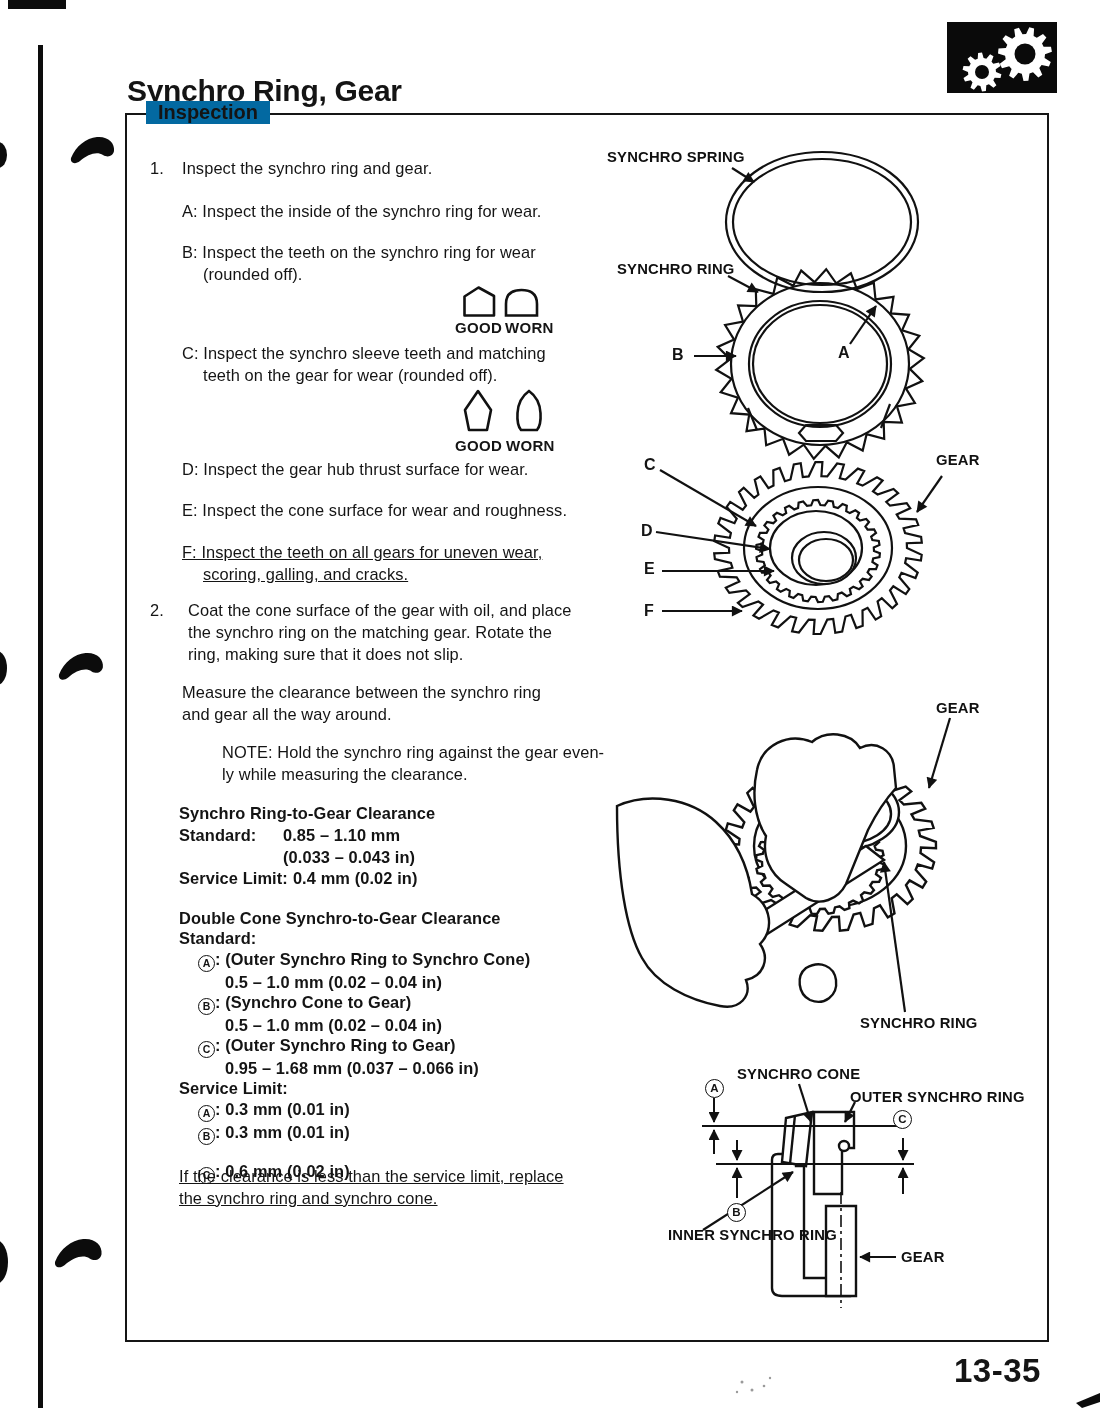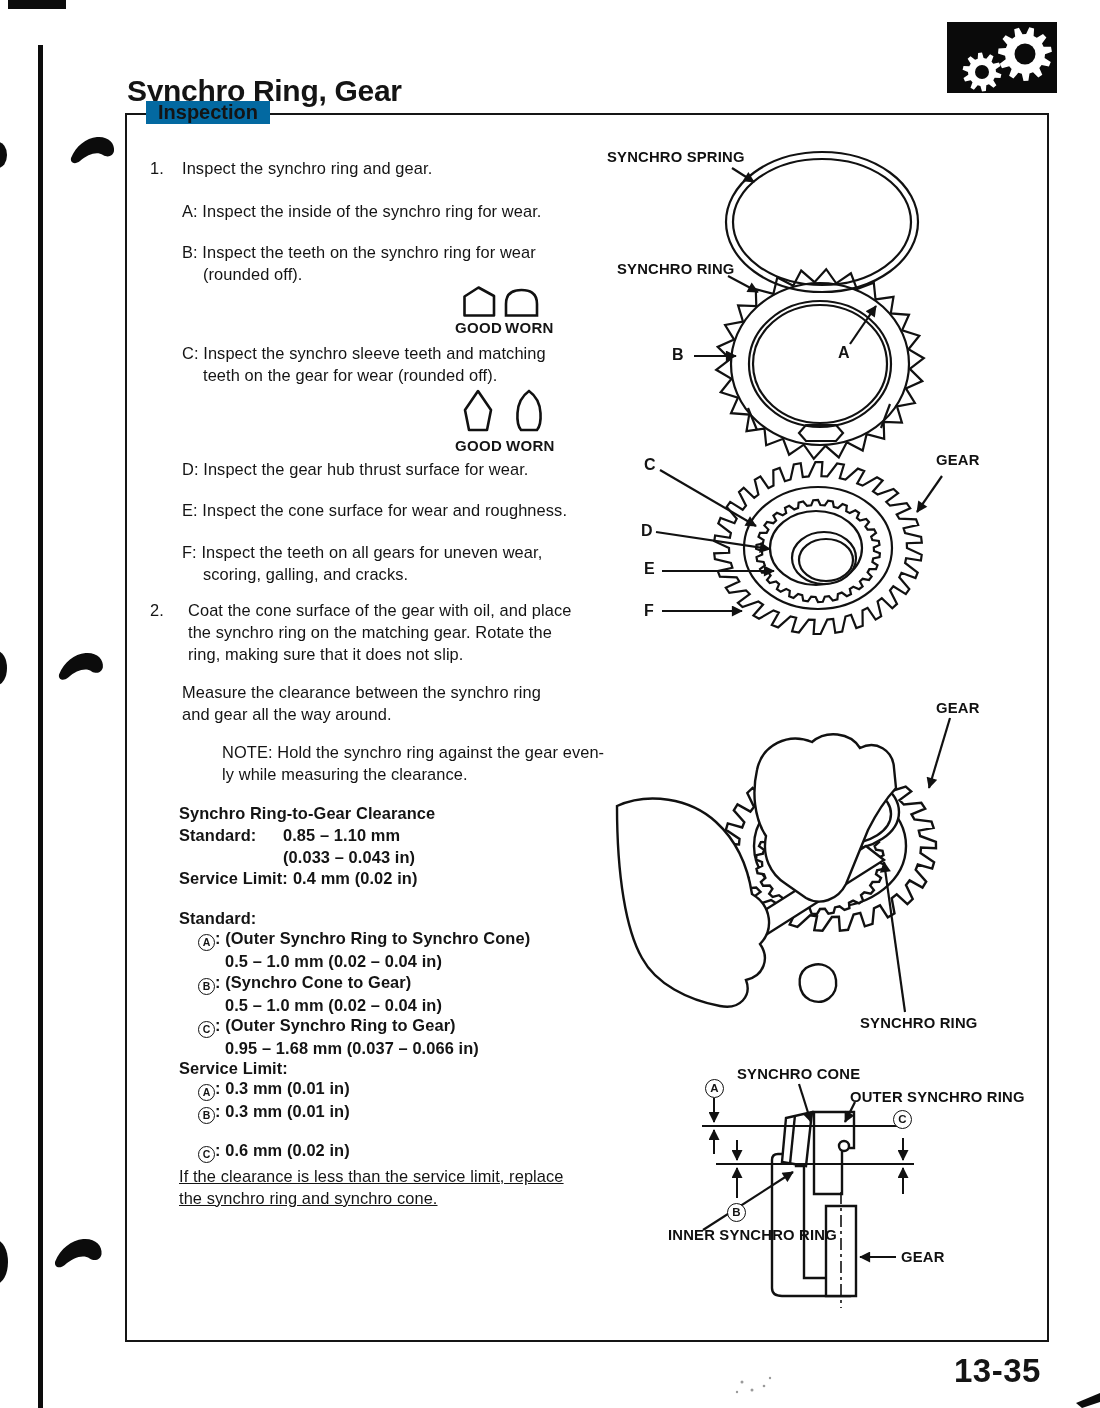--- a/index.html
+++ b/index.html
@@ -181,21 +181,21 @@
   <span class="abs" style="left:513px;top:389px;">
     <svg width="32" height="44" viewBox="0 0 32 44">
         <path d="M16,2 C23,7 27,15 27.5,24 C28,32 26.5,38 24,41 L8,41 C5.5,38 4,32 4.5,24 C5,15 9,7 16,2 Z" fill="#fff" stroke="#111" stroke-width="2.6"></path>
       </svg>
   </span>
   <div class="gw" style="left:455px;top:437px;">GOOD</div>
   <div class="gw" style="left:506px;top:437px;">WORN</div>
 
   <div class="t" style="left:182px;top:459px;">D: Inspect the gear hub thrust surface for wear.</div>
   <div class="t" style="left:182px;top:500px;">E: Inspect the cone surface for wear and roughness.</div>
-  <div class="t ml hang" style="left:182px;top:542px;width:430px;">F: Inspect the teeth on all gears for uneven wear,
+  <div class="t ml hang" style="left:182px;top:542px;width:430px;text-decoration:underline;">F: Inspect the teeth on all gears for uneven wear,
 scoring, galling, and cracks.</div>
 
   <div class="t" style="left:150px;top:600px;">2.</div>
   <div class="t ml" style="left:188px;top:600px;width:440px;">Coat the cone surface of the gear with oil, and place
 the synchro ring on the matching gear. Rotate the
 ring, making sure that it does not slip.</div>
   <div class="t ml" style="left:182px;top:682px;width:440px;">Measure the clearance between the synchro ring
 and gear all the way around.</div>
   <div class="t ml" style="left:182px;top:742px;width:440px;margin-left:40px;">NOTE: Hold the synchro ring against the gear even-
 ly while measuring the clearance.</div>
@@ -205,20 +205,21 @@
     <div>
       <span style="display:inline-block;width:104px;">Standard:</span><span>0.85 – 1.10 mm</span>
     </div>
     <div style="padding-left:104px;">(0.033 – 0.043 in)</div>
     <div>
       <span>Service Limit:</span><span class="vml">0.4 mm (0.02 in)</span>
     </div>
   </div>
 
   <div class="t b spec2" style="left:179px;top:908px;">
+    <div>Double Cone Synchro-to-Gear Clearance</div>
     <div>Standard:</div>
     <div style="padding-left:19px;"><span class="circ">A</span><span>: (Outer Synchro Ring to Synchro Cone)</span></div>
     <div style="padding-left:46px;">0.5 – 1.0 mm (0.02 – 0.04 in)</div>
     <div style="padding-left:19px;"><span class="circ">B</span><span>: (Synchro Cone to Gear)</span></div>
     <div style="padding-left:46px;">0.5 – 1.0 mm (0.02 – 0.04 in)</div>
     <div style="padding-left:19px;"><span class="circ">C</span><span>: (Outer Synchro Ring to Gear)</span></div>
     <div style="padding-left:46px;">0.95 – 1.68 mm (0.037 – 0.066 in)</div>
     <div>Service Limit:</div>
     <div style="padding-left:19px;"><span class="circ">A</span><span>: 0.3 mm (0.01 in)</span></div>
     <div style="padding-left:19px;"><span class="circ">B</span><span>: 0.3 mm (0.01 in)</span></div>

